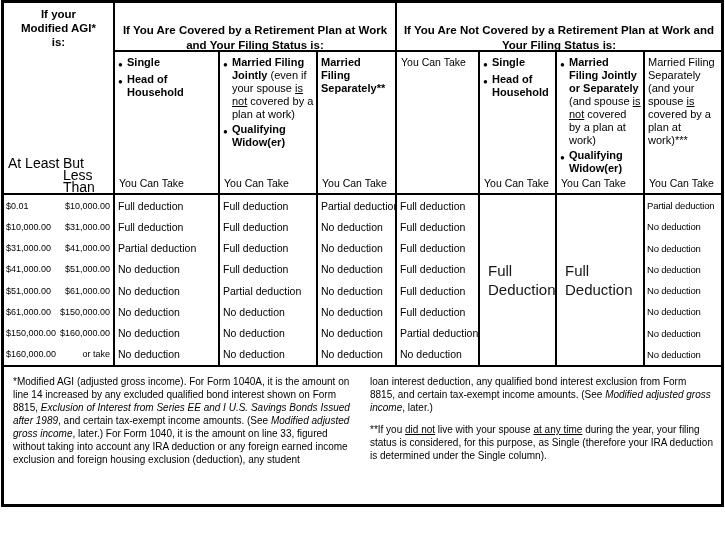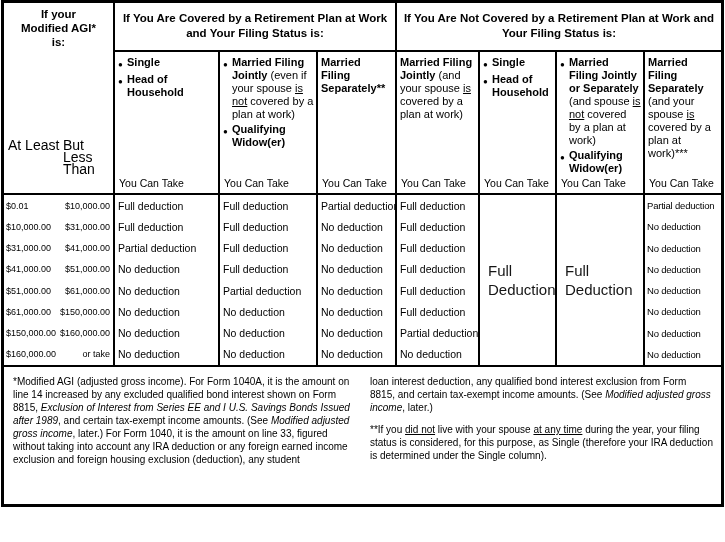--- a/index.html
+++ b/index.html
@@ -3,26 +3,26 @@
 <meta charset="utf-8">
 <style>
   html,body{margin:0;padding:0;background:#fff;}
   body{width:725px;height:542px;color:#000;font-family:"Liberation Sans",sans-serif;overflow:hidden;}
   .title{text-align:center;font-size:15px;line-height:18px;padding-top:2px;height:37px;}
   .tbl{margin:0 1px;width:717px;height:501px;border:3px solid #000;display:grid;
        grid-template-columns:111px 105px 98px 79px 83px 77px 88px 76px;
        grid-template-rows:49px 143px 172px 1fr;}
   .cell{border-right:2px solid #000;border-bottom:2px solid #000;box-sizing:border-box;overflow:hidden;}
   .noR{border-right:none;}
-  .agi-head{grid-column:1;grid-row:1/3;display:flex;flex-direction:column;justify-content:space-between;padding:4px 2px 18px;}
+  .agi-head{grid-column:1;grid-row:1/3;display:flex;flex-direction:column;justify-content:space-between;padding:4px 2px 0;}
   .agi-label{font-weight:bold;font-size:11.5px;line-height:14px;text-align:center;white-space:pre-line;}
   .agi-sub{display:flex;font-size:14px;line-height:12px;align-items:flex-start;}
   .agi-sub .al{width:55px;padding-left:2px;}
   .agi-sub .blt{width:48px;}
-  .sec-head{font-weight:bold;font-size:11.5px;line-height:15px;text-align:center;padding-top:8px;}
+  .sec-head{font-weight:bold;font-size:11.5px;line-height:15px;text-align:center;padding-top:20px;}
   .sec-head.cv{grid-column:2/5;grid-row:1;}
   .sec-head.nc{grid-column:5/9;grid-row:1;}
   .fs-cell{grid-row:2;display:flex;flex-direction:column;justify-content:space-between;
            padding:4px 2px 3px 3px;font-size:11px;line-height:13px;}
   .gc2{grid-column:2}.gc3{grid-column:3}.gc4{grid-column:4}.gc5{grid-column:5}
   .gc6{grid-column:6}.gc7{grid-column:7}.gc8{grid-column:8}
   .r3{grid-row:3}
   .fs-item{display:flex;margin-bottom:2px;}
   .fs-item .bullet{width:9px;font-size:8px;flex:none;padding-top:2px;}
   .fs-take{font-size:10.5px;padding-left:1px;}
@@ -85,25 +85,20 @@
     <div class="cell fs-cell gc4">
       <div>
           <div class="fs-item">
             <span><span style="font-weight: bold;">Married Filing Separately**</span></span>
           </div>
         </div>
       <div class="fs-take">You Can Take</div>
     </div>
 
     <div class="cell fs-cell gc5">
-      <div>
-          <div class="fs-item">
-            <span><span style="font-weight: bold;">Married Filing Jointly</span><span> (and your spouse </span><span style="text-decoration: underline;">is</span><span> covered by a plan at work)</span></span>
-          </div>
-        </div>
       <div class="fs-take">You Can Take</div>
     </div>
     <div class="cell fs-cell gc6">
       <div>
           <div class="fs-item">
             <span class="bullet">●</span>
             <span><span style="font-weight: bold;">Single</span></span>
           </div>
           <div class="fs-item">
             <span class="bullet">●</span>
@@ -121,21 +116,21 @@
           <div class="fs-item">
             <span class="bullet">●</span>
             <span><span style="font-weight: bold;">Qualifying Widow(er)</span></span>
           </div>
         </div>
       <div class="fs-take">You Can Take</div>
     </div>
     <div class="cell fs-cell gc8 noR">
       <div>
           <div class="fs-item">
-            <span><span style="font-weight: bold; margin-top: 48px;">Married Filing Separately</span><span> (and your spouse </span><span style="text-decoration: underline;">is</span><span> covered by a plan at work)***</span></span>
+            <span><span style="font-weight: normal; margin-top: 48px;">Married Filing Separately</span><span> (and your spouse </span><span style="text-decoration: underline;">is</span><span> covered by a plan at work)***</span></span>
           </div>
         </div>
       <div class="fs-take">You Can Take</div>
     </div>
 
     <div class="cell col-data r3" style="grid-column:1">
         <div class="dline agi">
           <span>$0.01</span>
           <span>$10,000.00</span>
         </div>

